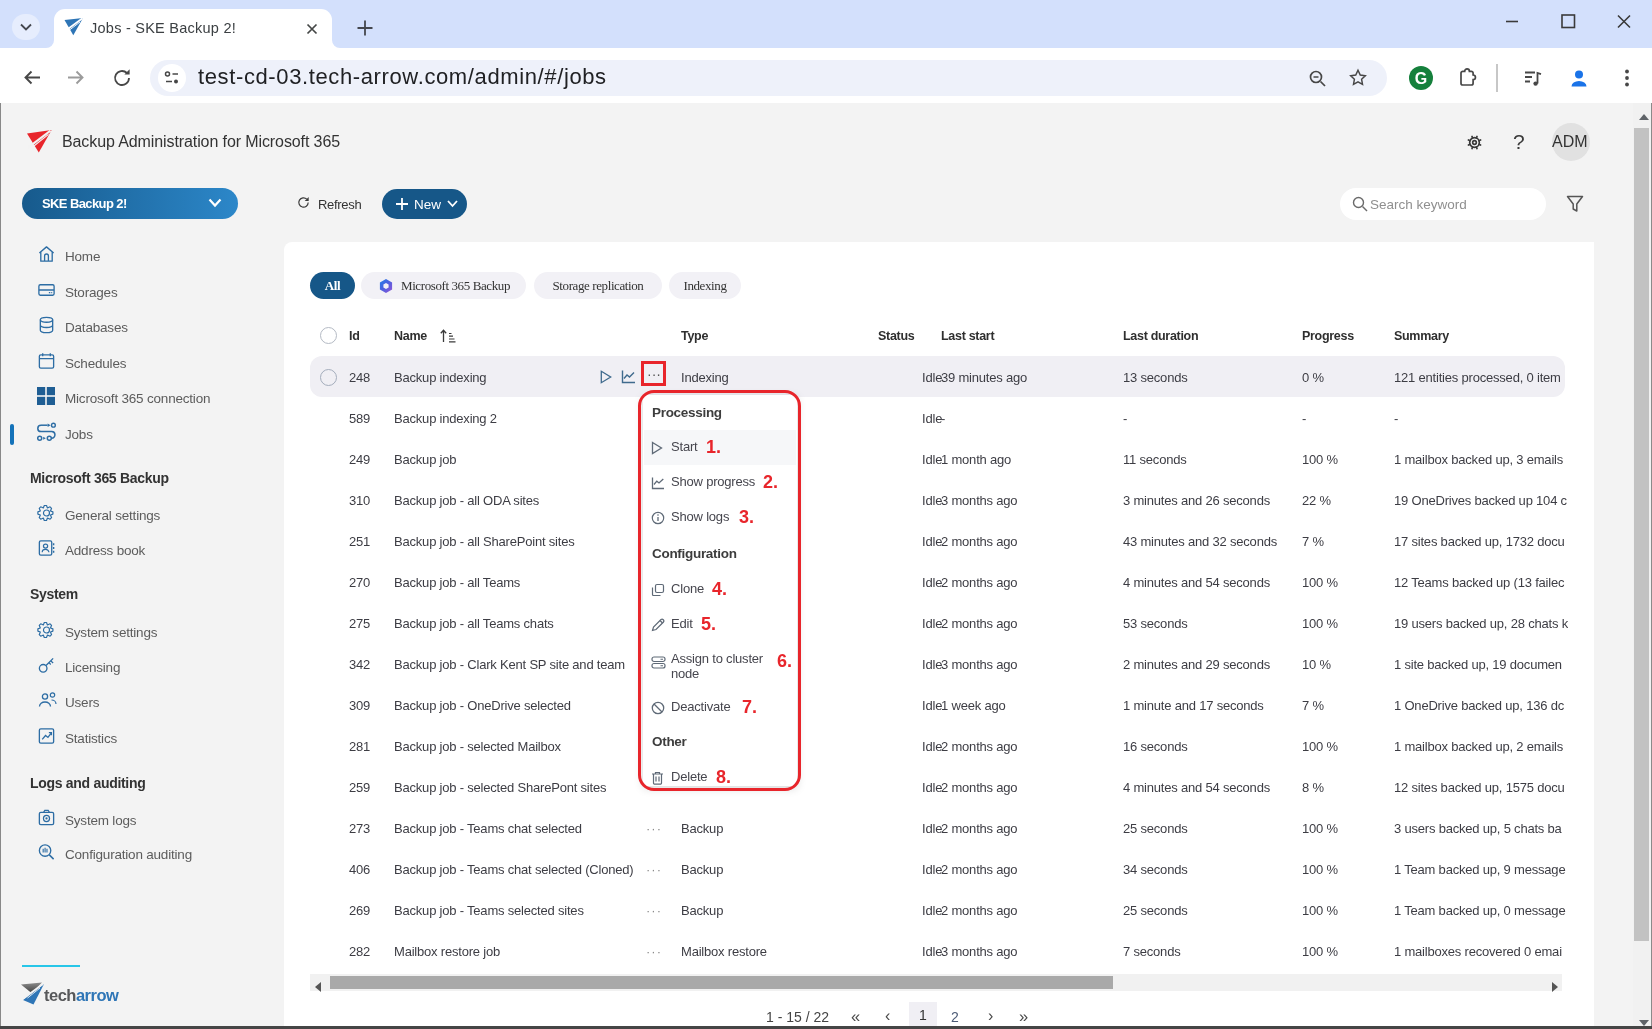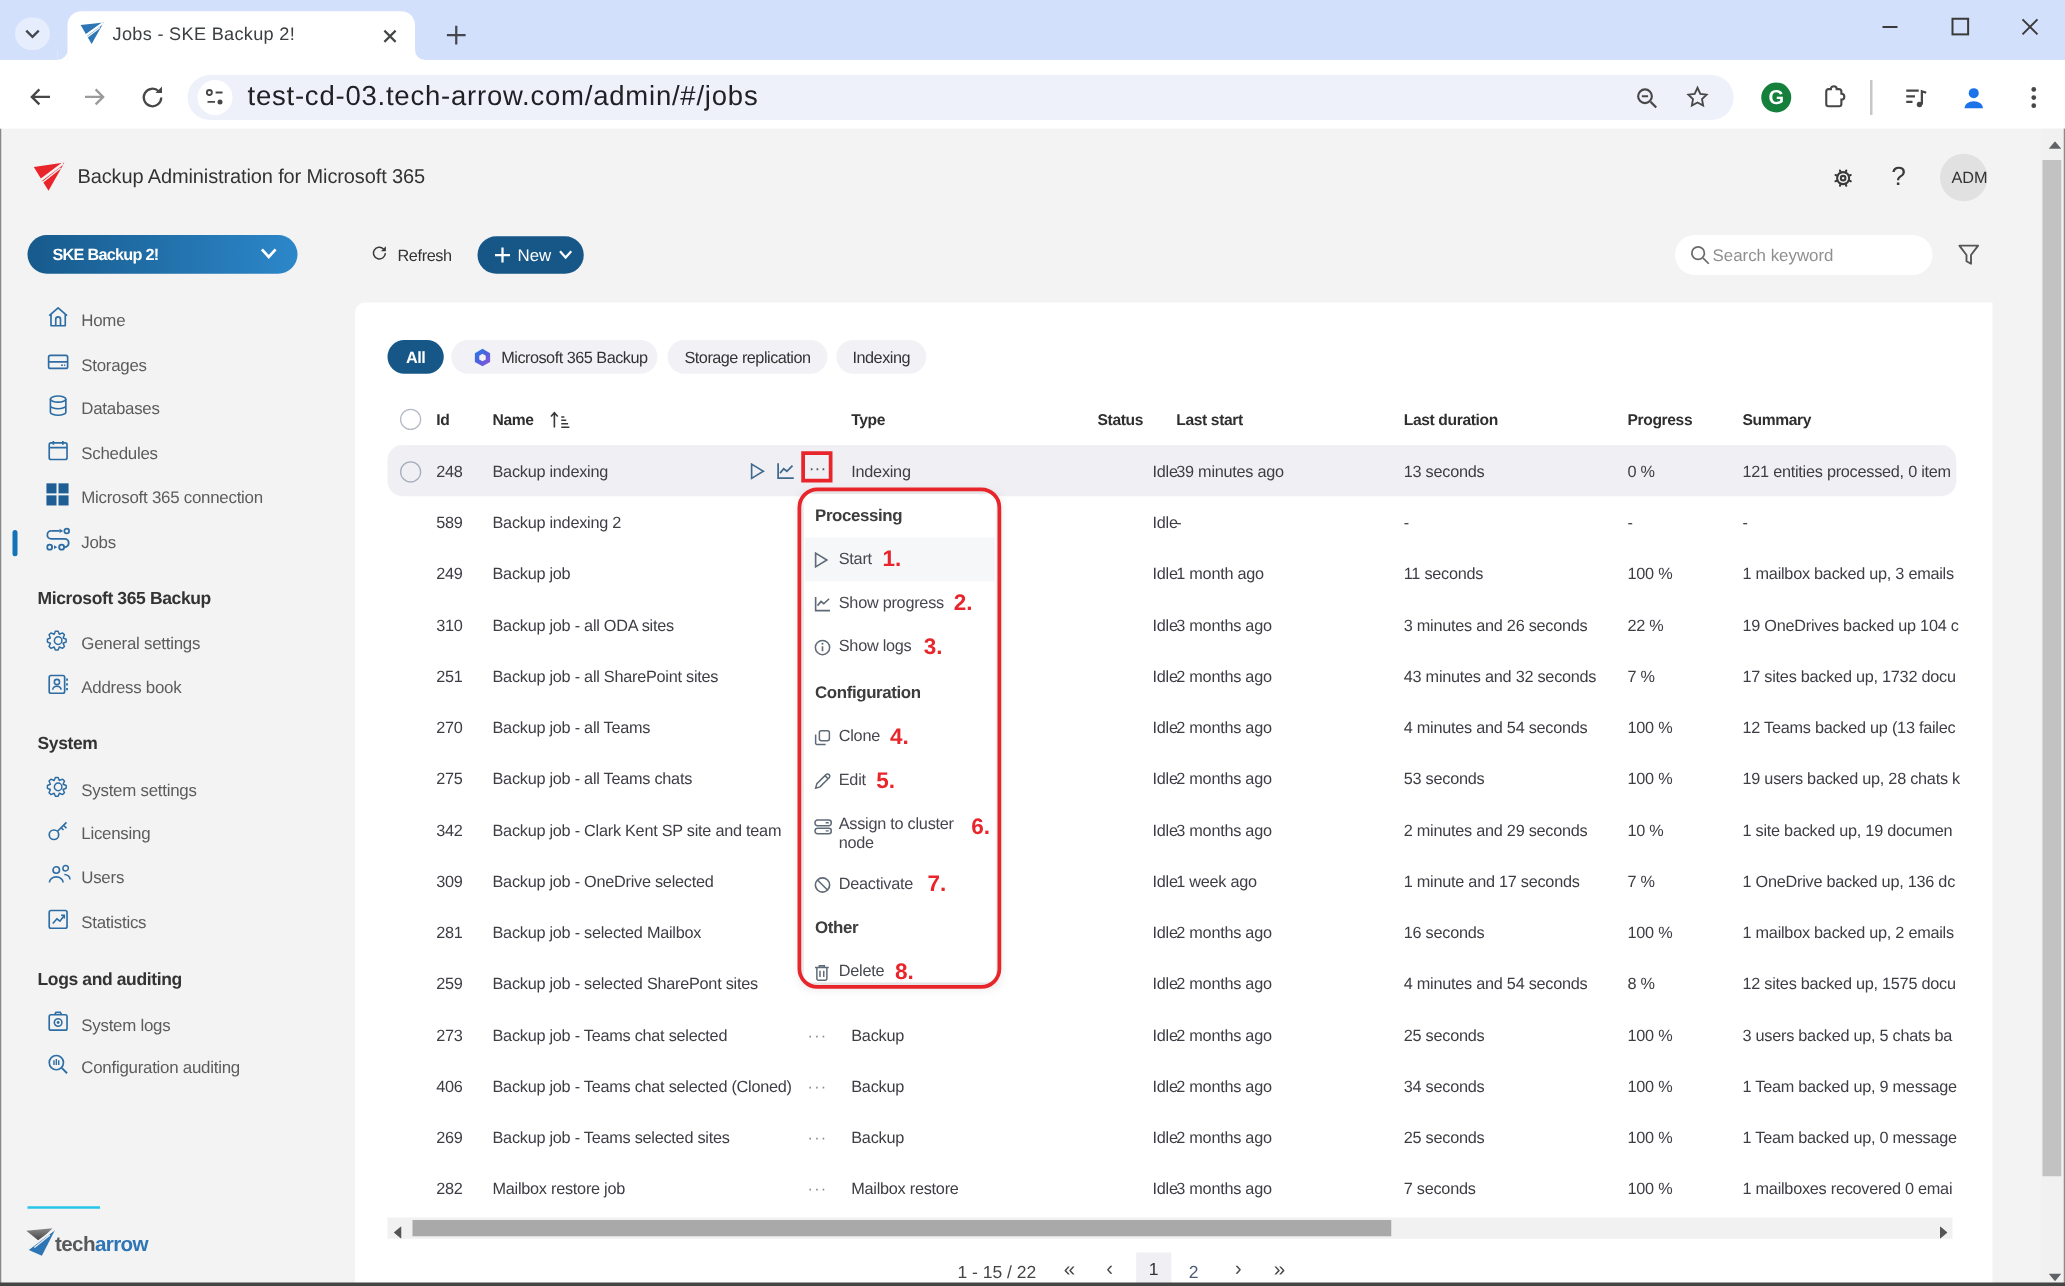--- a/index.html
+++ b/index.html
@@ -19,42 +19,42 @@
 #capmin { left:1489px; } #capmax { left:1545px; } #capclose { left:1601px; }
 
 #toolbar { left:0; top:48px; width:1652px; height:55px; background:#ffffff; }
 #urlpill { left:150px; top:60px; width:1237px; height:36px; border-radius:18px; background:#eef1fa; }
 #siteinfo { left:158px; top:64px; width:28px; height:28px; border-radius:50%; background:#fff; }
 #urltext { left:198px; top:64px; font-size:22px; color:#202124; letter-spacing:0.62px; }
 
 
 #app { left:0; top:103px; width:1652px; height:926px; background:#f3f3f3; border-left:1px solid #888; border-right:1px solid #888; }
 #apptitle { left:62px; top:133px; font-size:16px; letter-spacing:-0.1px; color:#333; }
-#admcircle { left:1552px; top:123px; width:38px; height:38px; border-radius:50%; background:#e1e1e1; text-align:right; line-height:38px; font-size:13px; color:#333; }
+#admcircle { left:1552px; top:123px; width:38px; height:38px; border-radius:50%; background:#e1e1e1; text-align:left; line-height:38px; font-size:16px; color:#333; }
 
 #skepill { left:22px; top:188px; width:216px; height:31px; border-radius:16px; background:linear-gradient(90deg,#175a8c,#2c87c9); color:#fff; }
 #sketext { left:20px; top:8px; font-size:13px; letter-spacing:-0.6px; font-weight:bold; position:absolute; }
 #refresh { left:296px; top:195px; color:#333; }
 #refreshtext { left:318px; top:197px; font-size:13px; letter-spacing:-0.3px; color:#333; }
 #newbtn { left:382px; top:189px; width:85px; height:30px; border-radius:15px; background:#165788; color:#fff; }
 #searchpill { left:1340px; top:188px; width:206px; height:32px; border-radius:16px; background:#fff; }
 #searchtext { left:1370px; top:197px; font-size:13.5px; color:#8f8f8f; }
 
 
 .navitem { left:0; width:283px; height:36px; }
 .navitem .ic { position:absolute; left:37px; top:50%; transform:translateY(-50%); }
 .navitem .tx { position:absolute; left:65px; top:50%; transform:translateY(-50%); font-size:13.5px; letter-spacing:-0.2px; color:#5c5c5c; }
 .navsec { left:30px; font-size:14px; letter-spacing:-0.3px; font-weight:bold; color:#333; }
 #jobsbar { left:10px; top:424px; width:4px; height:21px; background:#1472b9; border-radius:2px; }
 
 #footerline { left:22px; top:965px; width:58px; height:2px; background:#27c6e8; }
 
 
 #card { left:284px; top:242px; width:1310px; height:787px; background:#fff; border-radius:8px 0 0 0; }
-.pill { position:absolute; top:272px; height:27px; border-radius:14px; background:#f2f1f6; color:#333; font-size:13px; letter-spacing:-0.4px; line-height:27px; text-align:center; white-space:nowrap; }
+.pill { position:absolute; top:272px; height:27px; border-radius:14px; background:#f2f1f6; color:#333; font-size:13px; letter-spacing:-0.4px; line-height:27px; text-align:center; white-space:nowrap;font-family:Liberation Serif, serif; }
 #pillall { left:310px; width:45px; background:#165788; color:#fff; font-weight:bold; }
 
 
 .hcell { position:absolute; top:329px; font-size:12.5px; letter-spacing:-0.3px; font-weight:bold; color:#2f2f2f; }
 .row { position:absolute; left:284px; width:1281px; height:41px; }
 .cell { position:absolute; top:50%; transform:translateY(-50%); font-size:13px; letter-spacing:-0.2px; color:#3d3d44; white-space:nowrap; }
 .c-id { left:65px; }
 .c-name { left:110px; }
 .c-dots { left:362px; color:#8a8a8a; letter-spacing:1px;}
 .c-type { left:397px; }

